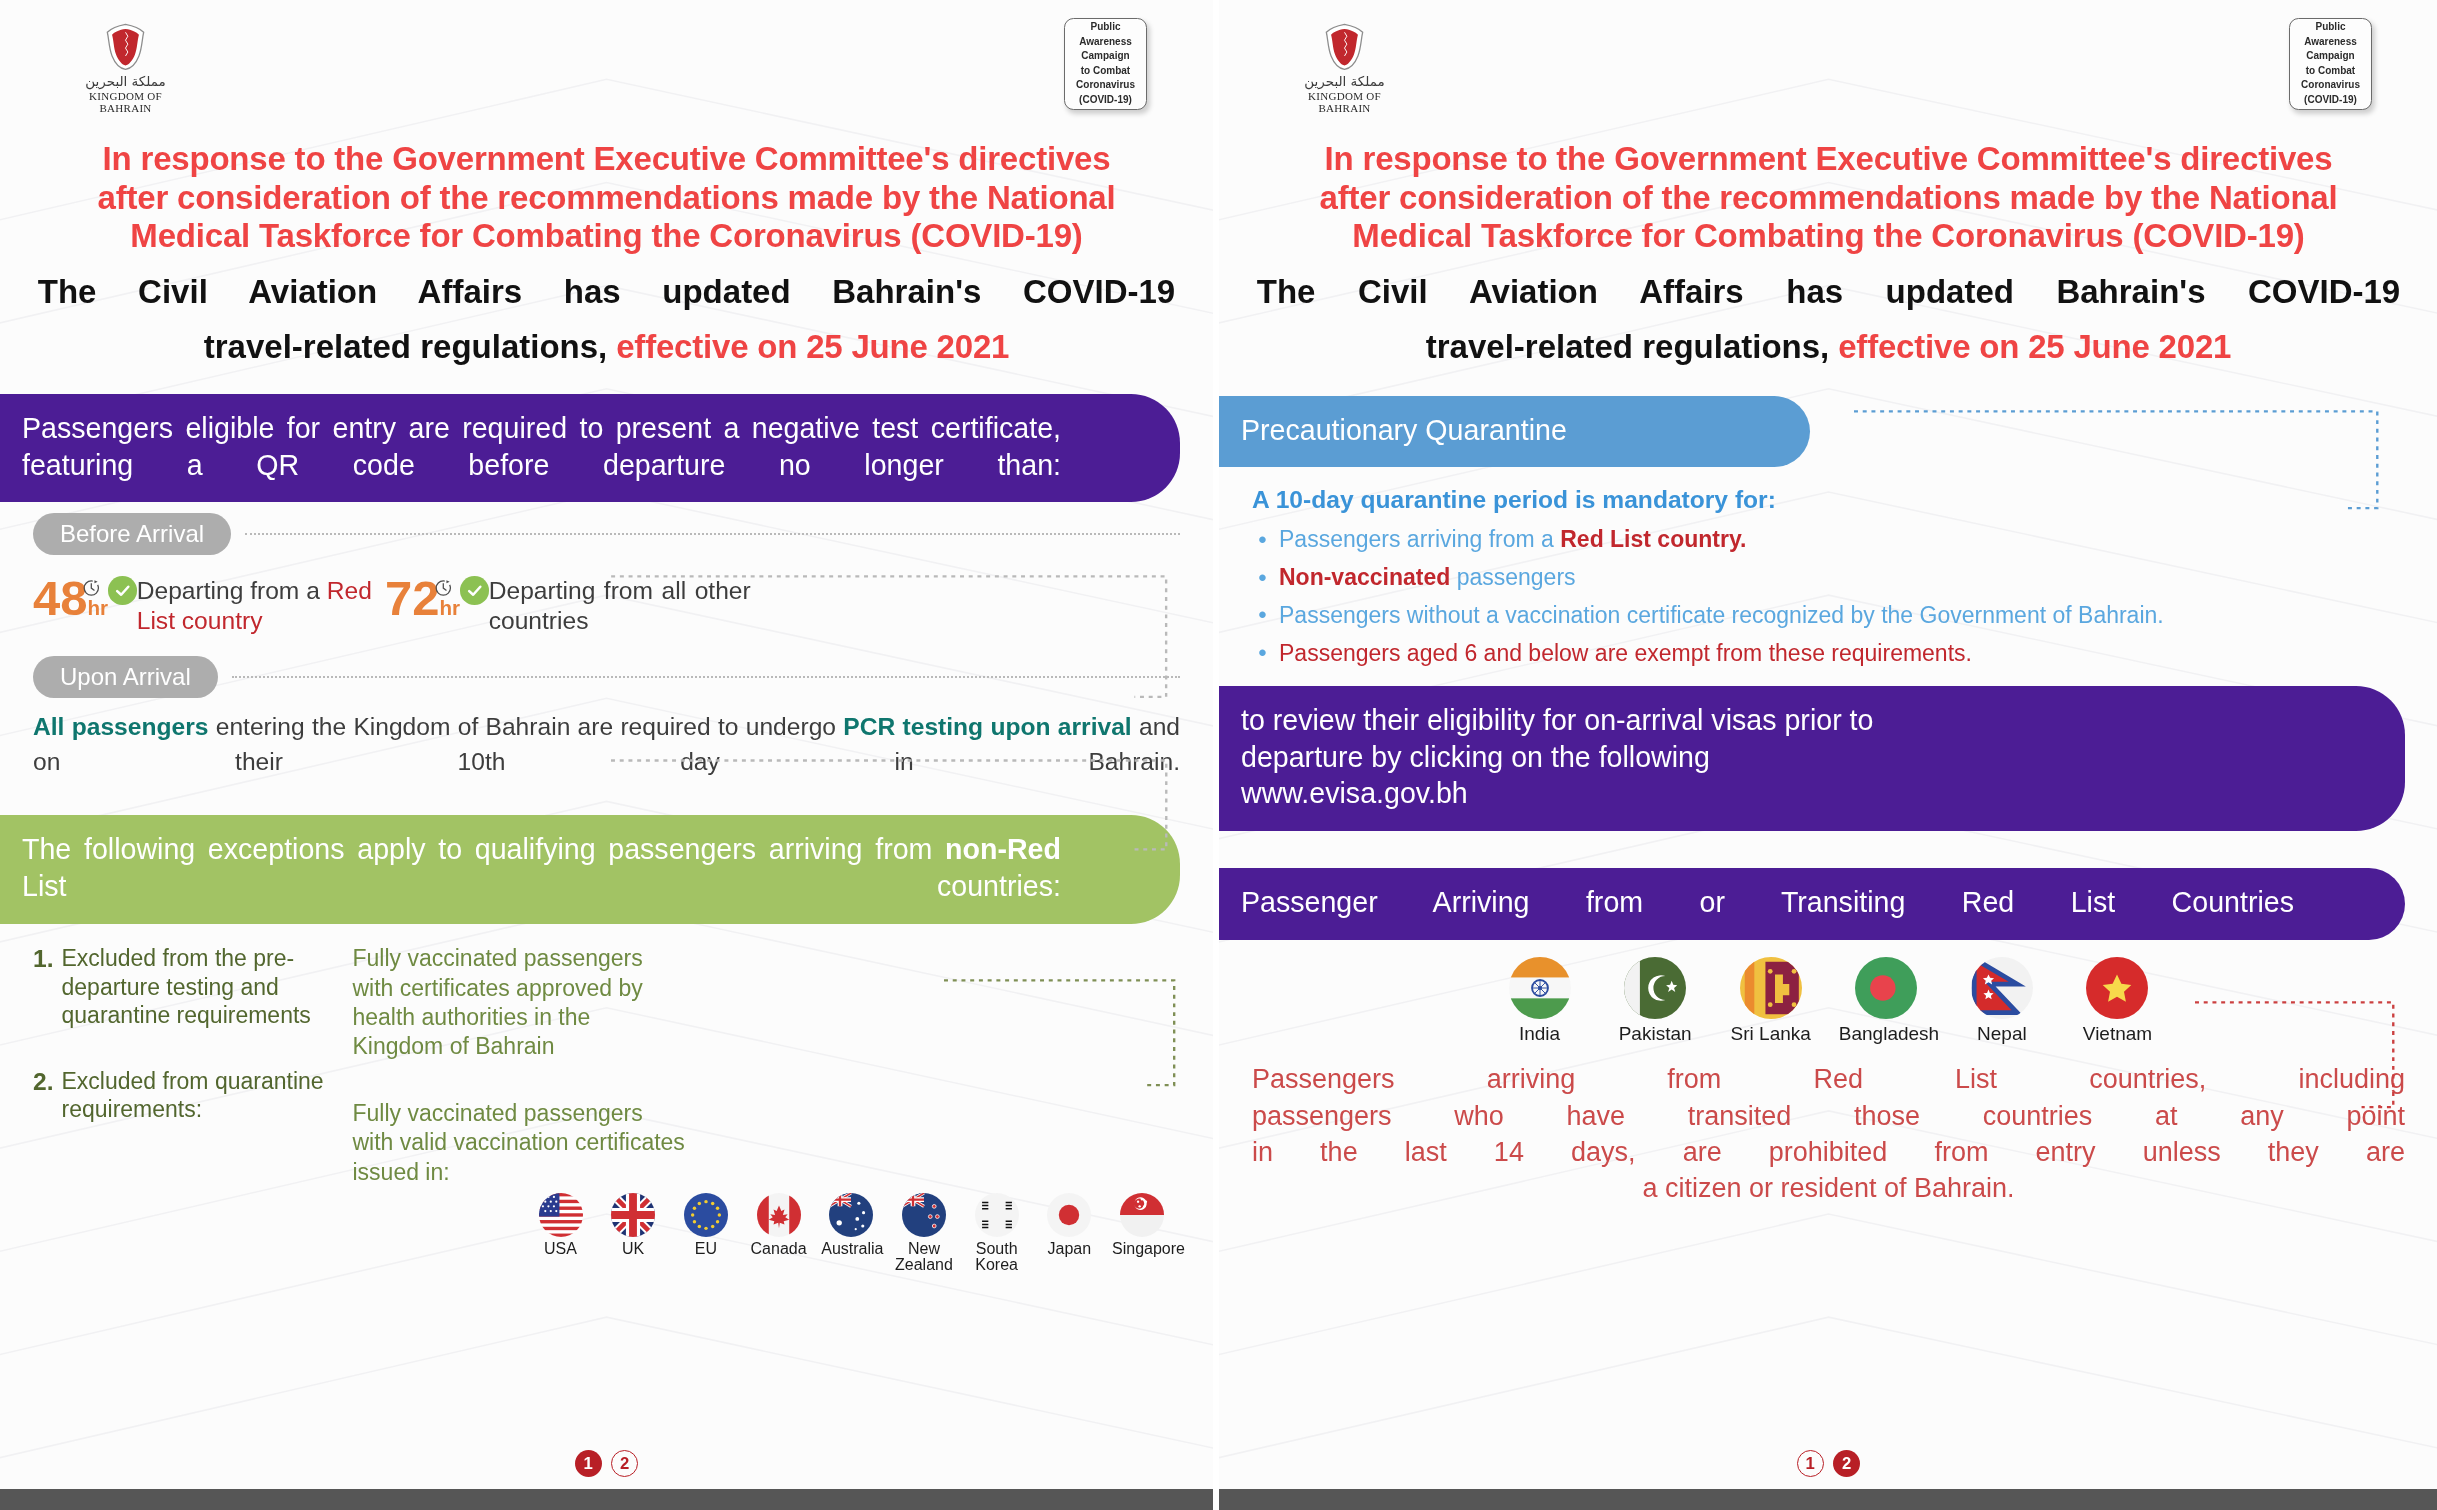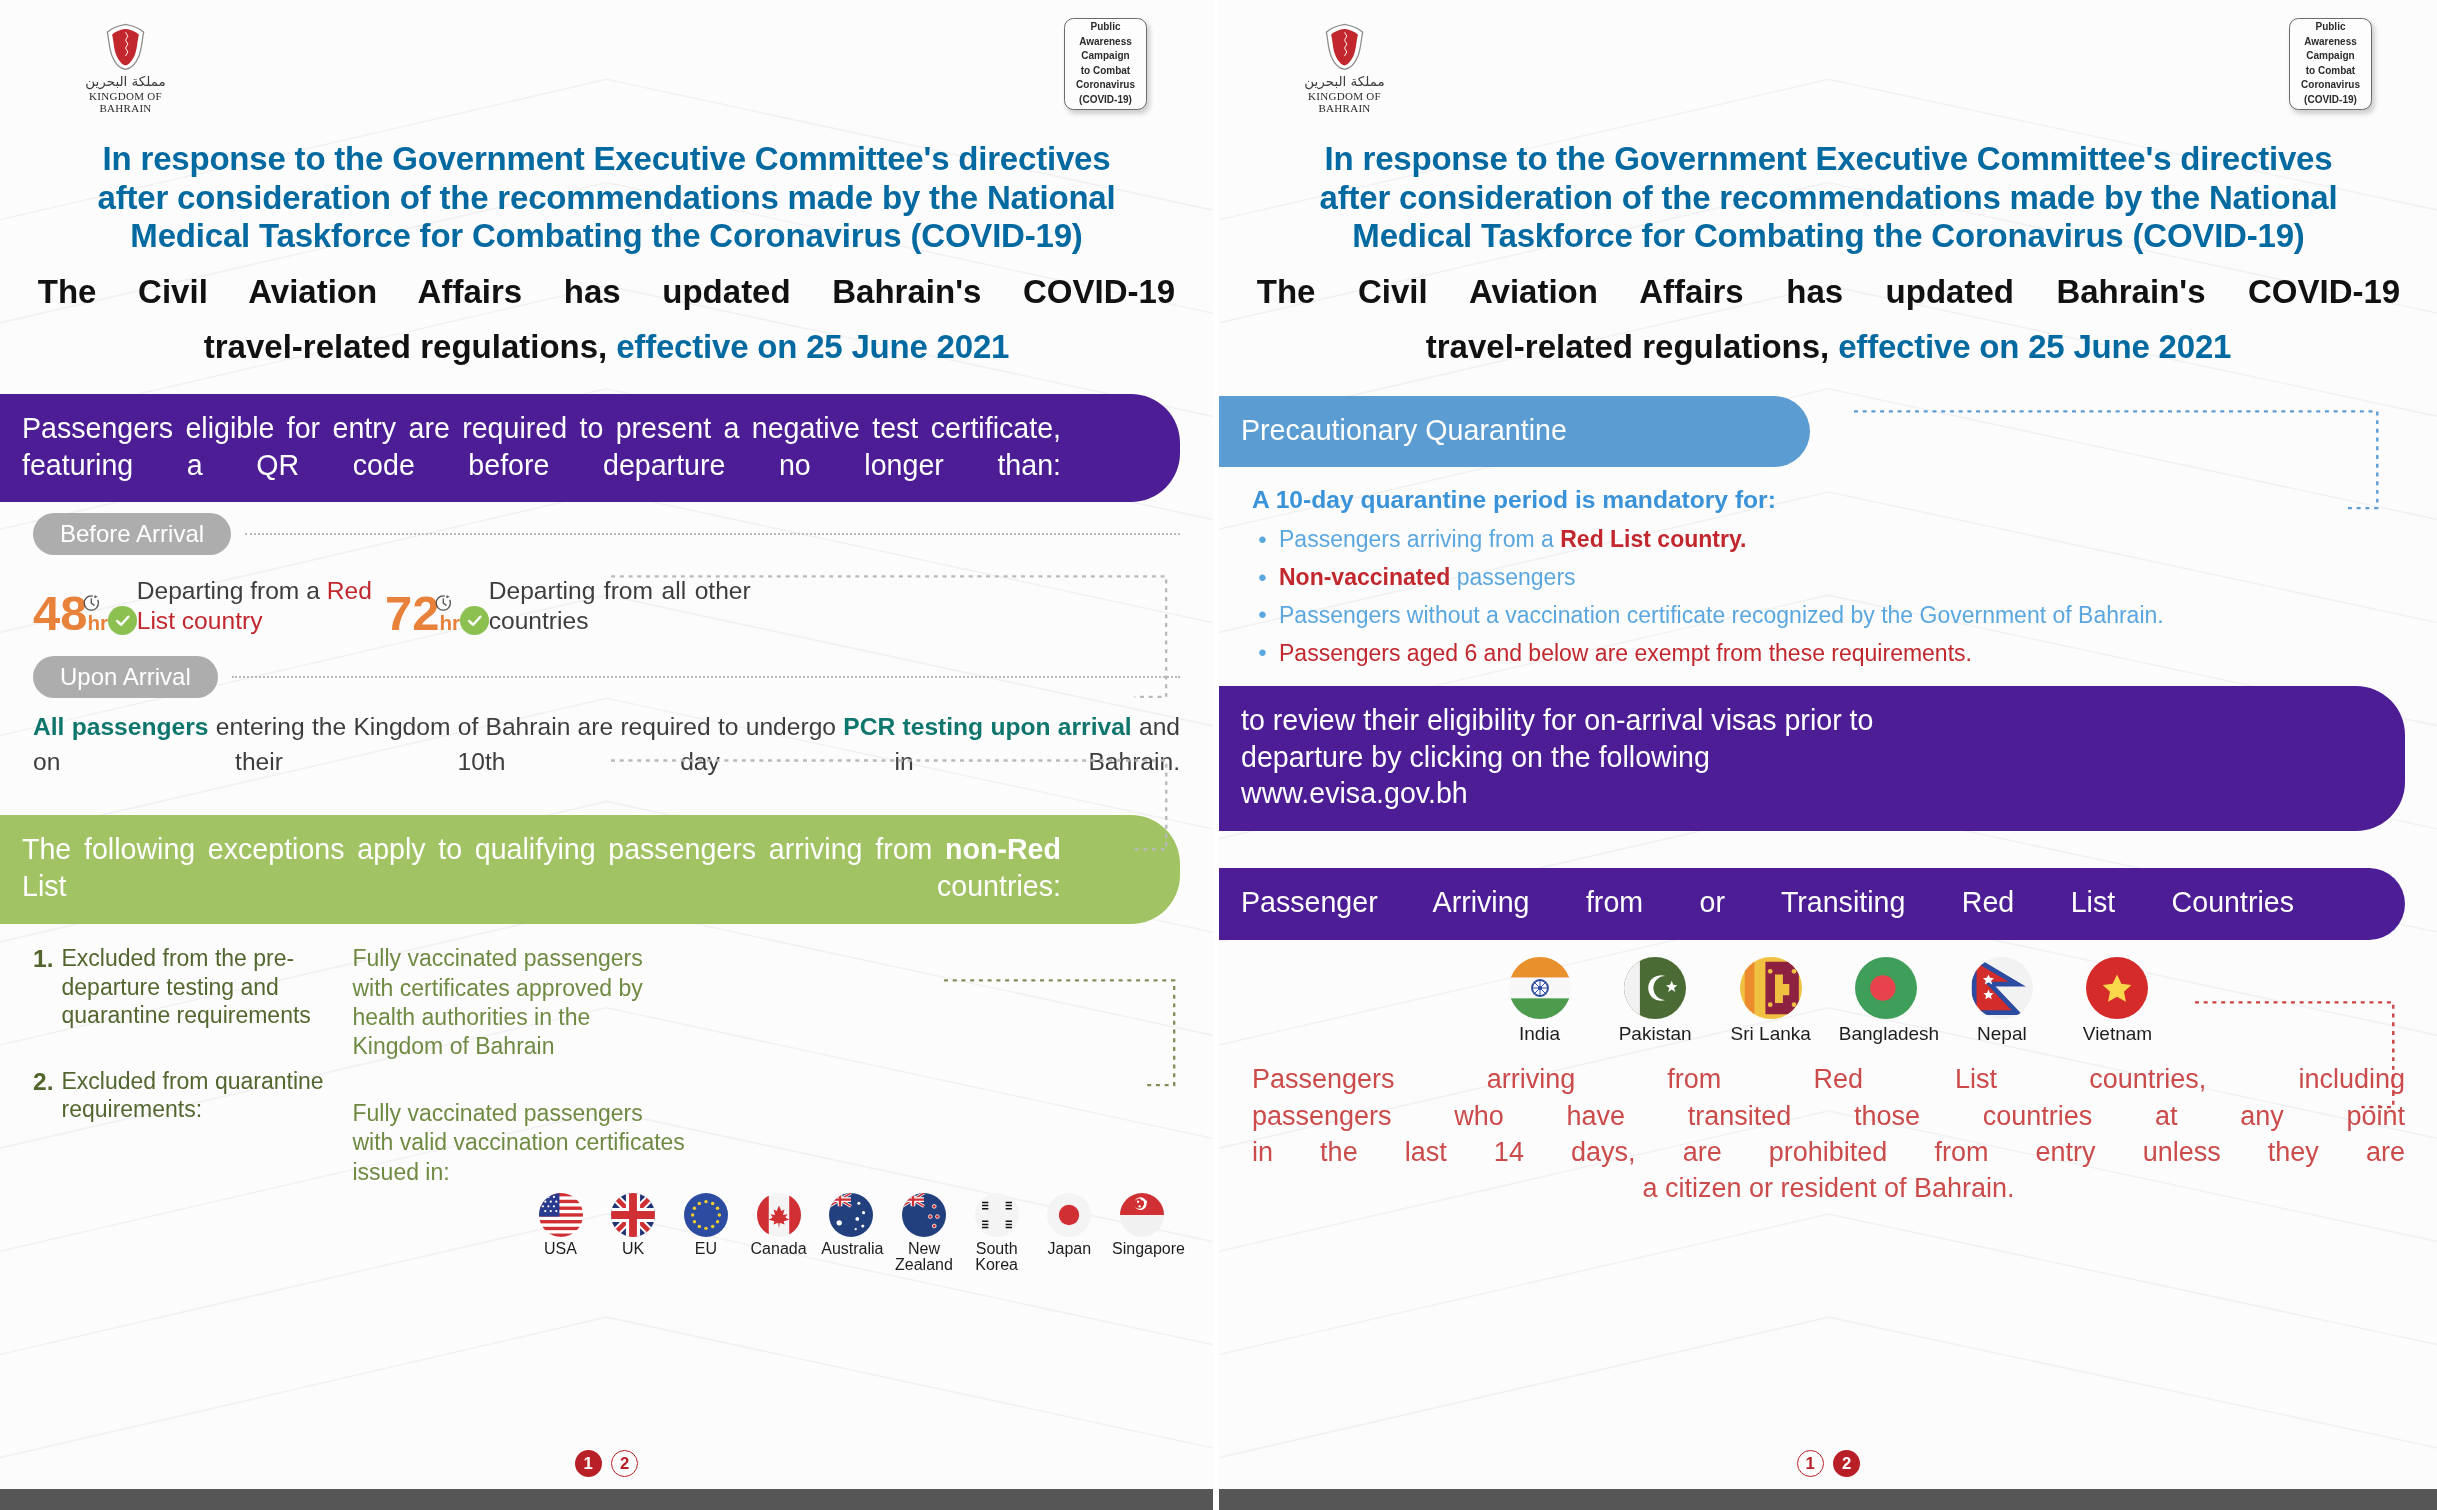--- a/index.html
+++ b/index.html
@@ -37,21 +37,21 @@
     width: 83px; height: 92px;
     border: 1.6px solid #6b6b6b; border-radius: 9.5px;
     background: #fdfdfd;
     display: flex; flex-direction: column; align-items: center; justify-content: center;
     box-shadow: 2.4px 3.2px 4.8px rgba(0,0,0,.18);
   }
   .badge div { font-size: 10px; font-weight: bold; color: #2b2b2b; line-height: 1.45; text-align:center; }
 
   
   .title { text-align: center; line-height: 1.17; padding: 0 4.8px; }
-  .title .red { color: #0369a1; font-weight: bold; font-size: 33px; letter-spacing: -0.2px; }
+  .title .red { color: #ef4444; font-weight: bold; font-size: 33px; letter-spacing: -0.2px; }
   .title .blk { color: #111; font-weight: bold; font-size: 33px; }
   .title .l2 { margin-top: 17px; }
   .just { text-align: justify; text-align-last: justify; }
 
   
   .pill {
     color: #fff; border-radius: 0 49px 49px 0;
     padding: 16px 119px 19px 22px;
     margin-left: -33px;
     font-size: 28.6px; line-height: 1.28; font-weight: normal;
@@ -68,21 +68,21 @@
 
   .tag {
     display: inline-block; background: #adadad; color: #fff;
     border-radius: 27px; padding: 7.1px 27px; font-size: 24px;
   }
 
   .dashrow { display: flex; align-items: center; gap: 0; }
   .dashline { flex: 1; border-top: 2.4px dotted #b9b9b9; height: 0; margin-left: 14.3px; }
 
   .hrs { display: flex; align-items: flex-start; gap: 11px; margin-top: 20.6px; }
-  .hrblock { display: flex; align-items: flex-end; gap: 0; }
+  .hrblock { display: flex; align-items: flex-start; gap: 0; }
   .num { color: #e8813a; font-size: 49px; font-weight: bold; line-height: .9; position: relative;}
   .num .hr { font-size: 20.6px; }
   .num .clock { position: absolute; right: 6.3px; top: -17.5px; }
   .tick { width: 28.6px; height: 28.6px; border-radius: 50%; background: #8cc152; display:flex;align-items:center;justify-content:center; flex: 0 0 auto;}
   .tick svg { display:block; }
   .htext { font-size: 24.6px; color: #3d3d3d; line-height: 1.2; max-width: 262px; }
   .htext .r { color: #c1272d; }
 
   .para { font-size: 24.6px; color: #3d3d3d; line-height: 1.42; margin-top: 12.7px; }
   .para b { color: #0f766e; }

